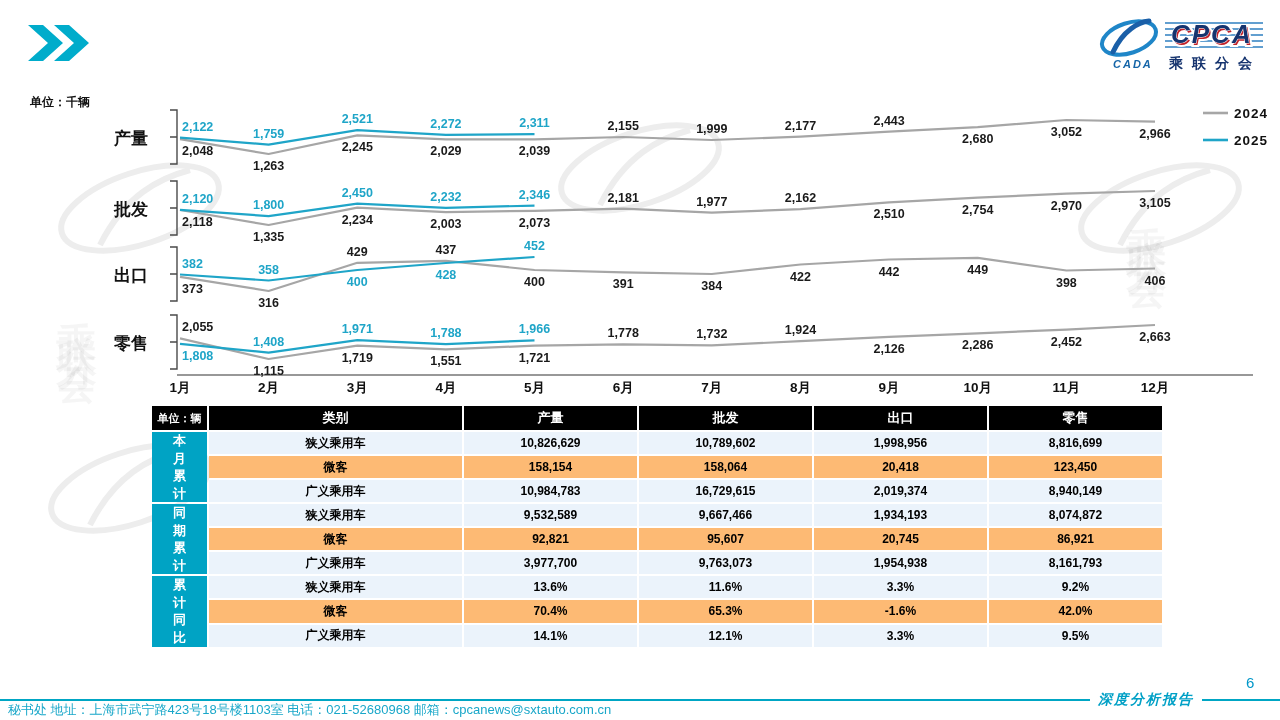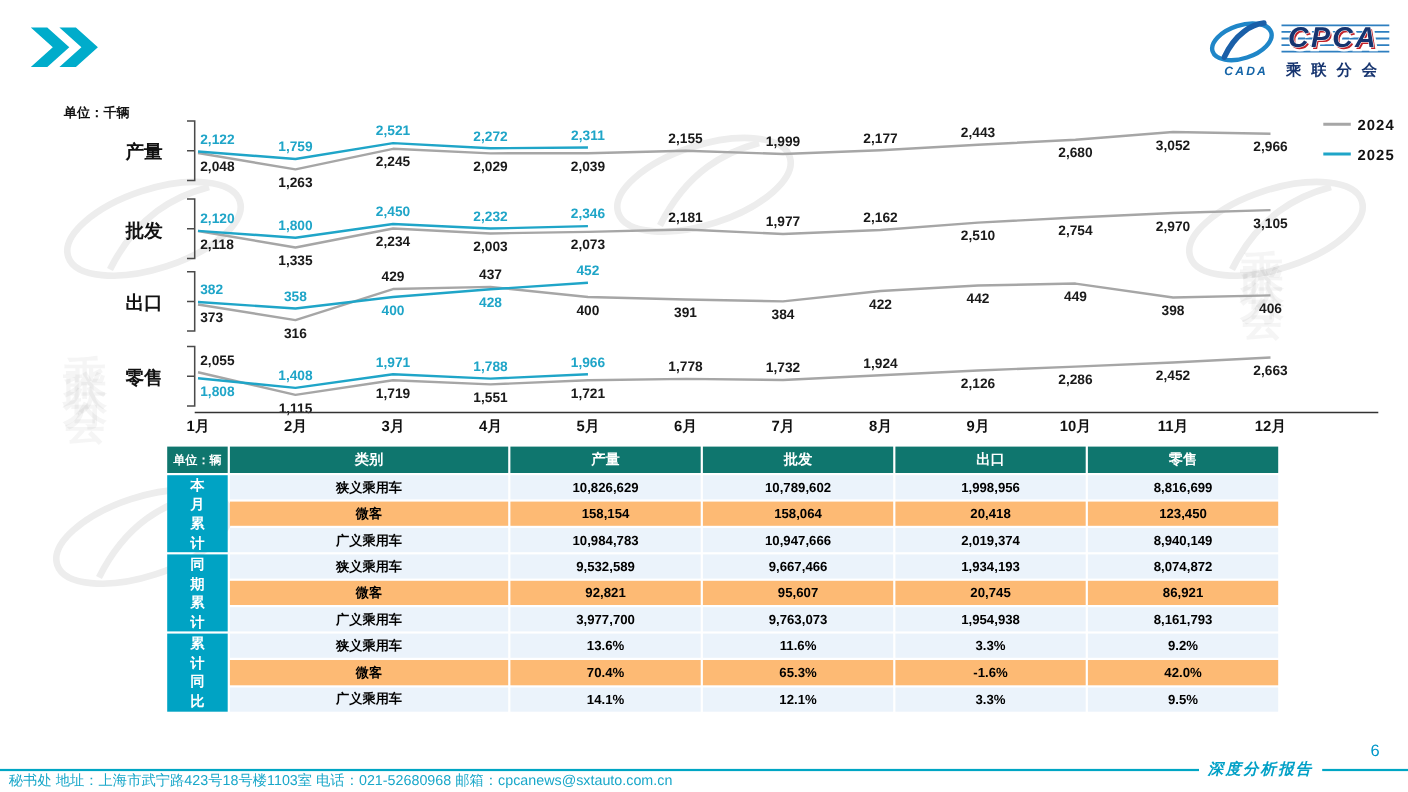--- a/index.html
+++ b/index.html
@@ -8,33 +8,33 @@
   #stage { position:relative; width:1280px; height:720px; background:#fff; }
 
   
   #chevrons { position:absolute; left:28px; top:24px; }
   #page-title { position:absolute; left:104px; top:22px; font-size:29px; font-weight:bold;
     color:#00ACCB; letter-spacing:1px; border-bottom:3px solid #00ACCB;
     padding:0 14px 7px 0; white-space:nowrap; }
   #logo { position:absolute; left:1093px; top:12px; }
 
   
-  #unit-label { position:absolute; left:30px; top:94px; font-size:12px; font-weight:bold; color:#111;margin-left:28px; }
+  #unit-label { position:absolute; left:30px; top:94px; font-size:12px; font-weight:bold; color:#111; }
   #chart-svg { position:absolute; left:0; top:88px; }
   .row-label { font-size:17px; font-weight:bold; fill:#111; }
   .pt-label  { font-size:12.5px; font-weight:bold; }
   .month-label { font-size:13.5px; font-weight:bold; fill:#111; }
   .legend-label { font-size:13.5px; font-weight:bold; fill:#111; letter-spacing:1px; }
   .bracket { stroke:#4a4a4a; stroke-width:1.4; fill:none; }
 
   
   #table-wrap { position:absolute; left:150px; top:404px; }
   #data-table { width:1014px; border-collapse:separate; border-spacing:2px; table-layout:fixed; }
   #data-table th, #data-table td { text-align:center; vertical-align:middle; }
-  #data-table thead th { background:#0f766e; color:#fff; font-size:13px; font-weight:bold; height:24px; }
+  #data-table thead th { background:#000000; color:#fff; font-size:13px; font-weight:bold; height:24px; }
   #data-table thead th.unit-th { font-size:11px; }
   #data-table td { background:#EBF3FB; font-size:12px; font-weight:bold; color:#000; height:19px; }
   #data-table tr.alt td { background:#fdba74; }
   #data-table .group-th { background:#00A3C4; color:#fff; font-size:13px; font-weight:bold;
     white-space:pre-line; line-height:1.35; }
 
   
   #source-line { position:absolute; left:150px; top:662px; font-size:13px; font-weight:bold; color:#00A0C6; }
   #page-number { position:absolute; left:1246px; top:674px; font-size:15px; color:#0097C9; }
   #divider { position:absolute; left:0; top:691px; width:1280px; display:flex; align-items:center; }
@@ -245,21 +245,21 @@
           <tr class="alt">
             <td>微客</td>
             <td>158,154</td>
             <td>158,064</td>
             <td>20,418</td>
             <td>123,450</td>
           </tr>
           <tr>
             <td>广义乘用车</td>
             <td>10,984,783</td>
-            <td>10,947,666</td>
+            <td>16,729,615</td>
             <td>2,019,374</td>
             <td>8,940,149</td>
           </tr>
           <tr>
             <th rowspan="3" class="group-th">同
 期
 累
 计</th>
             <td>狭义乘用车</td>
             <td>9,532,589</td>

